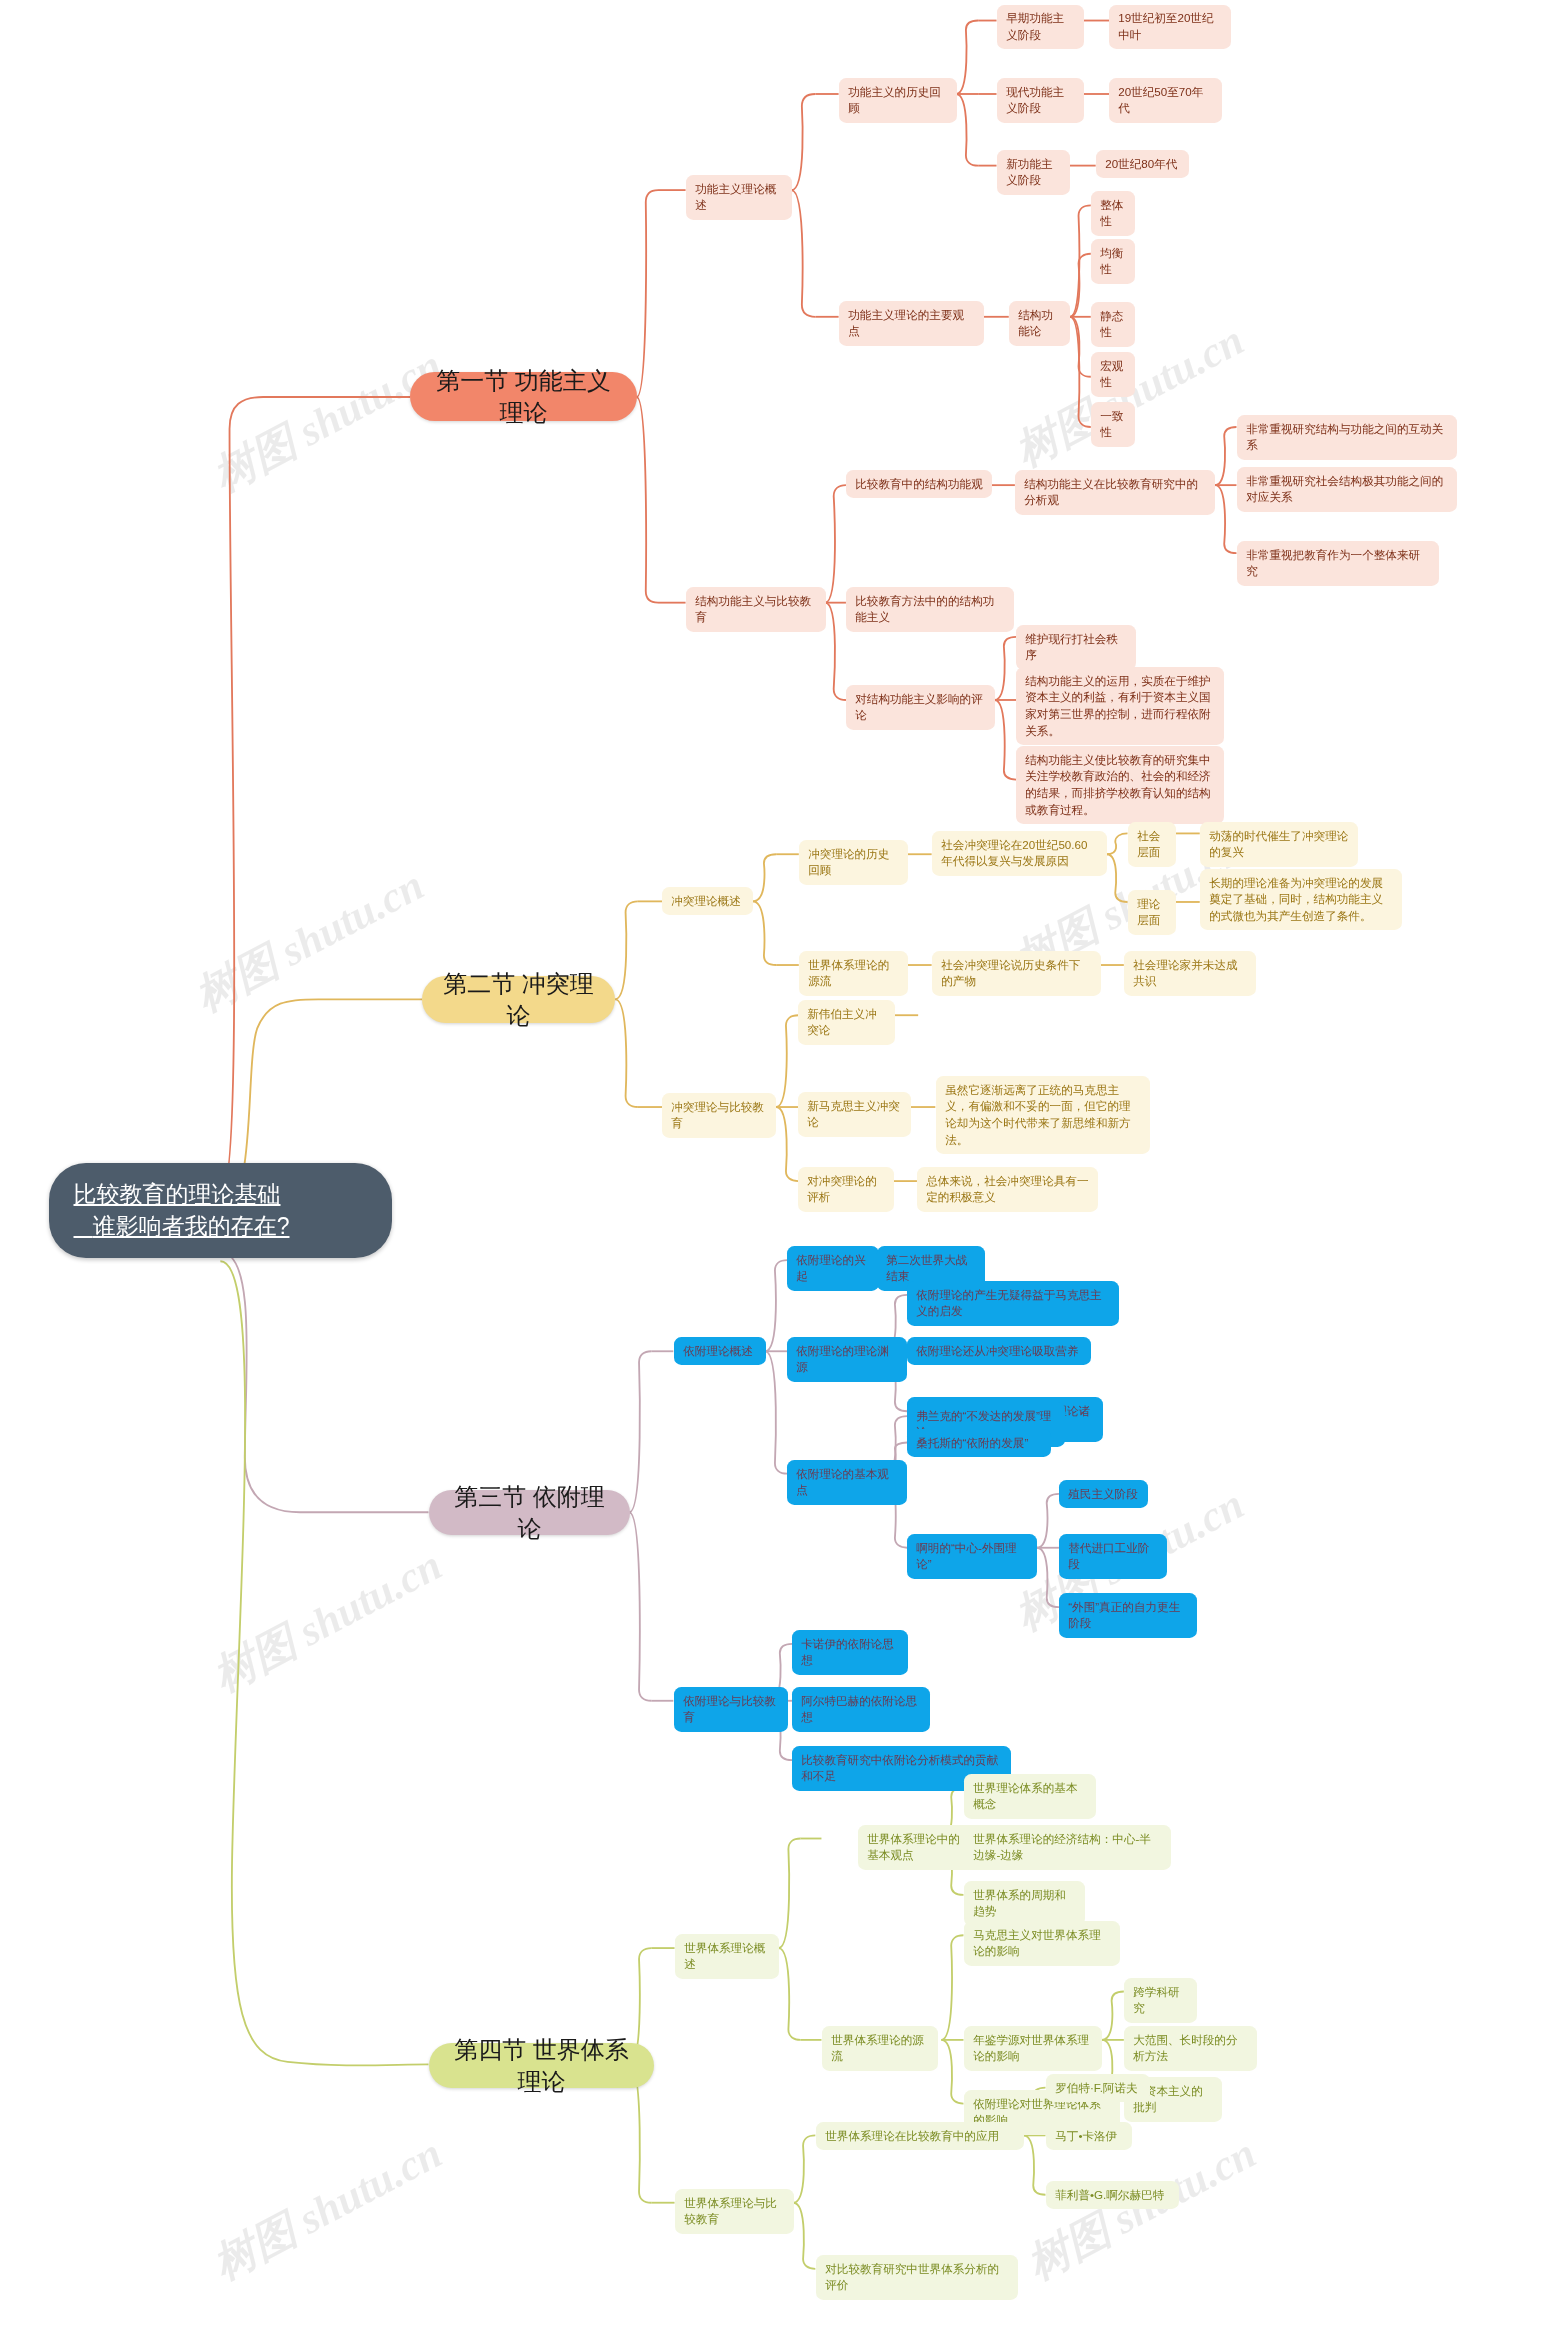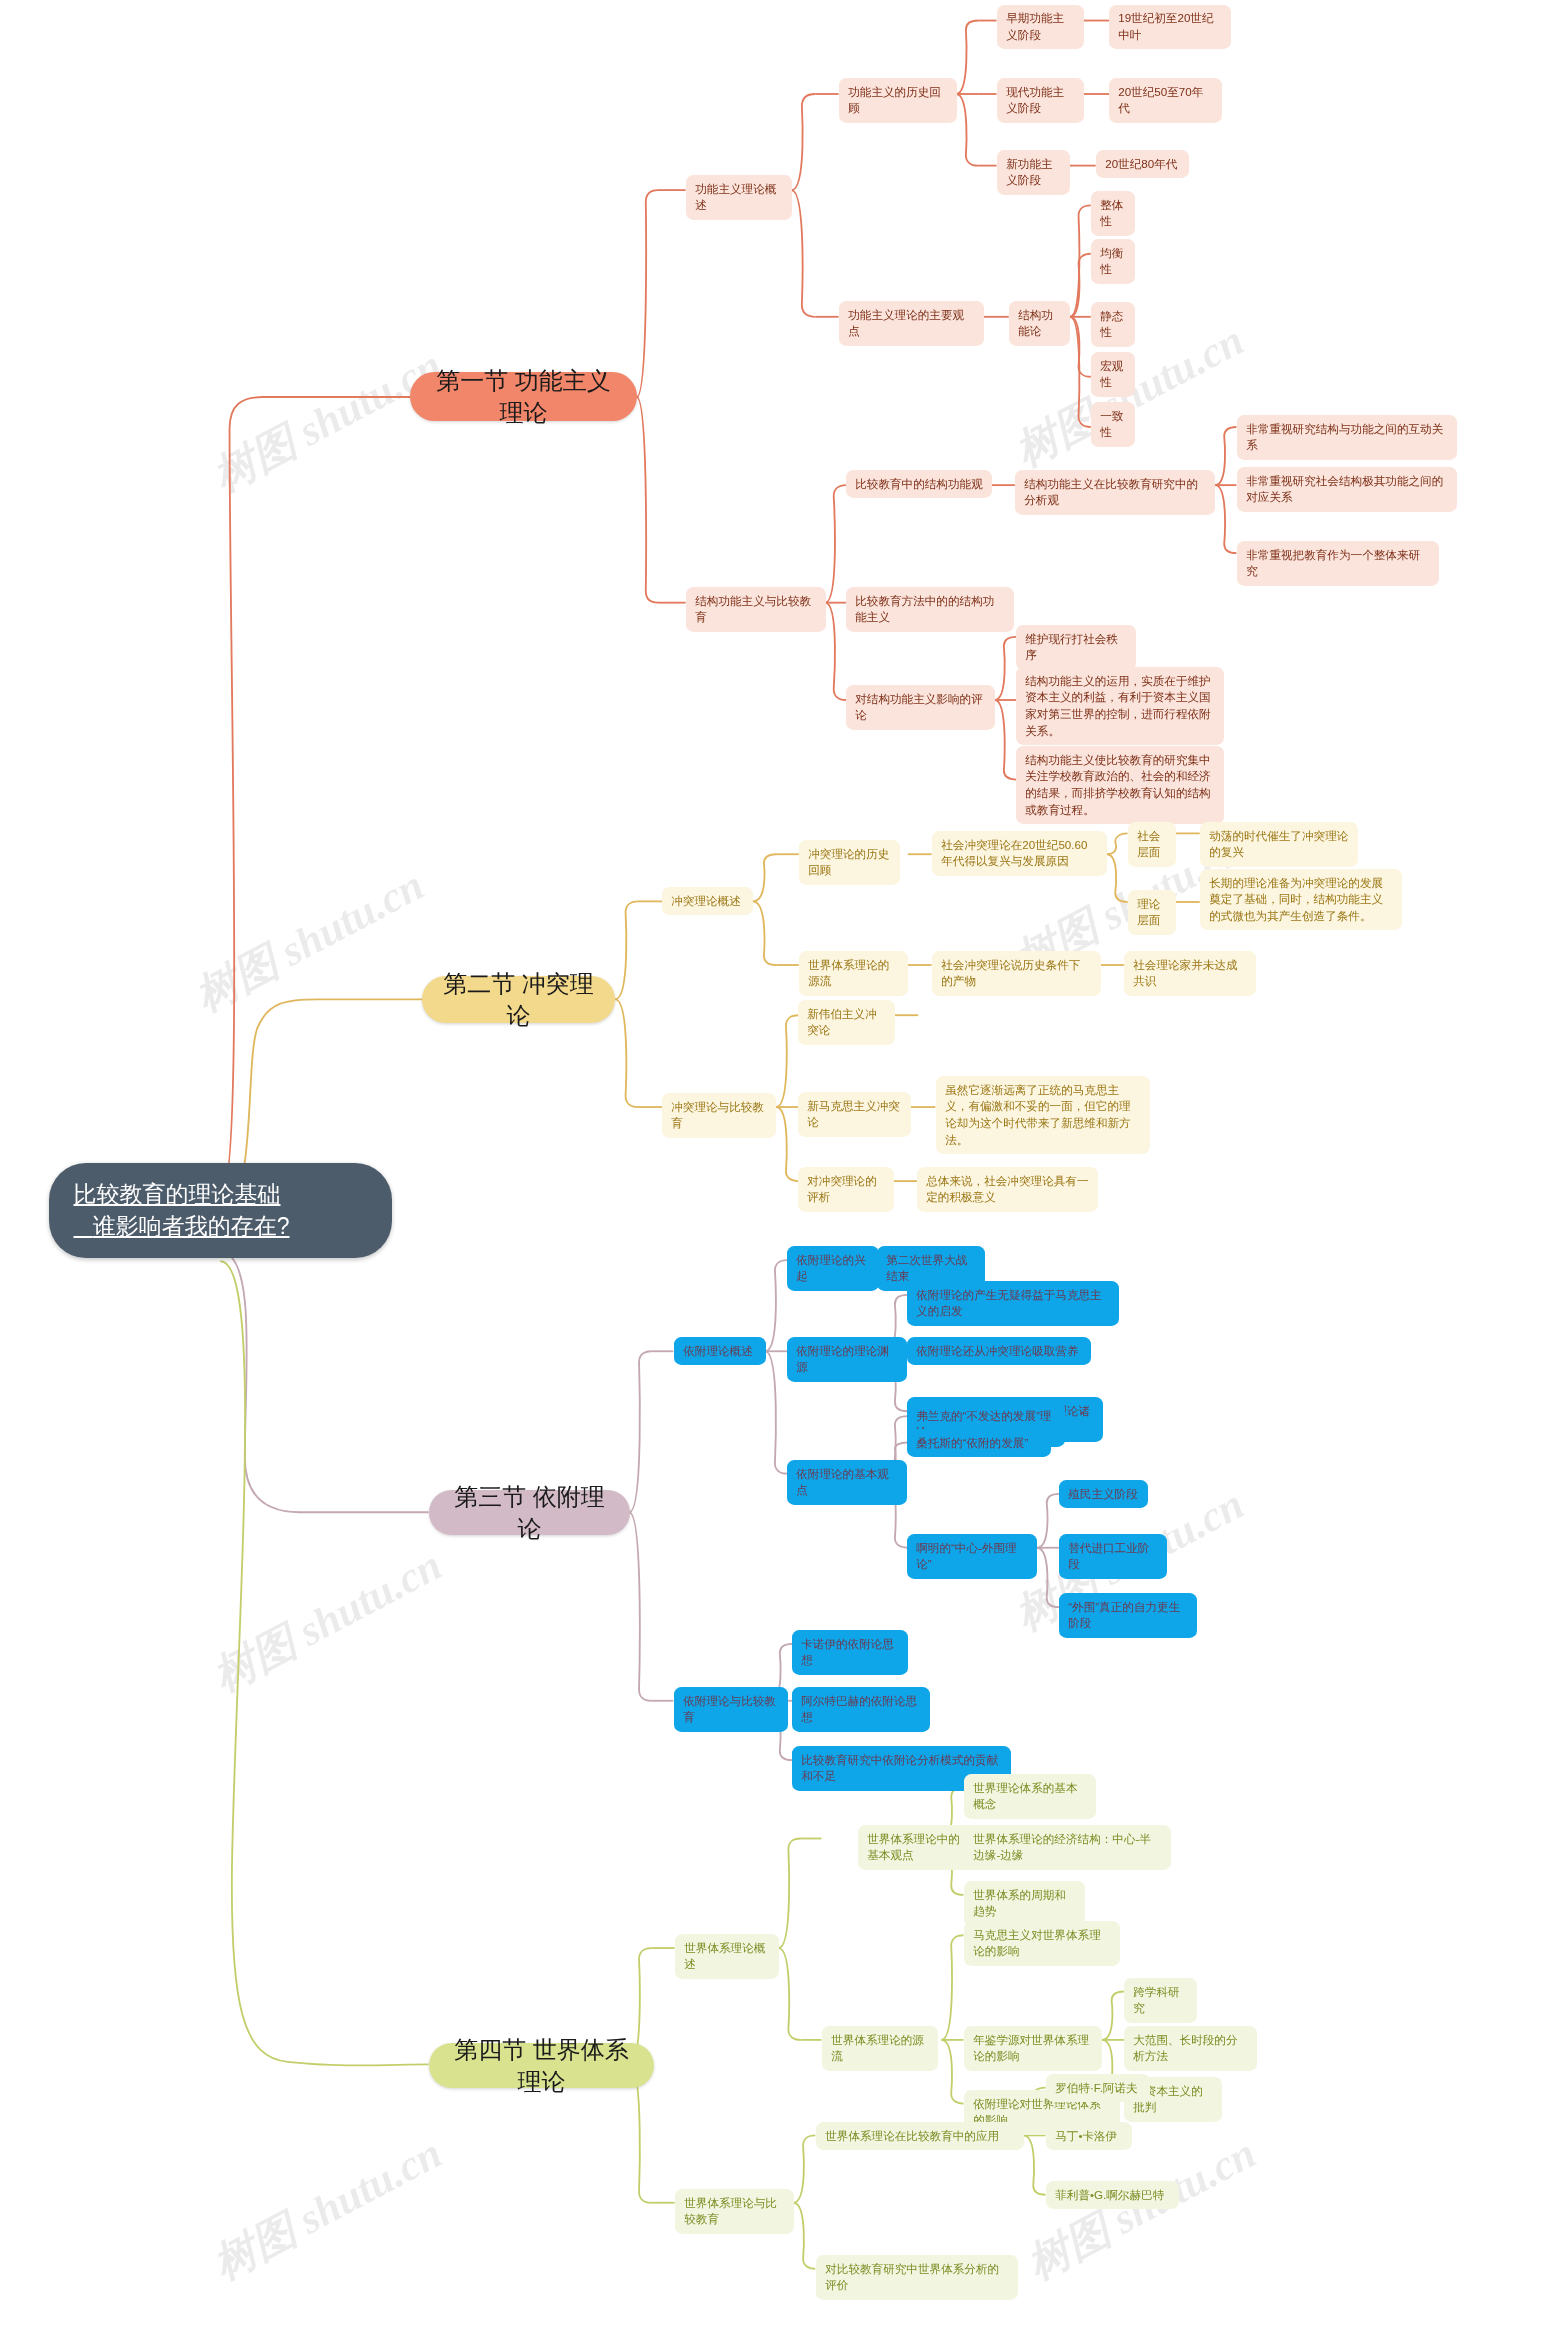--- a/index.html
+++ b/index.html
@@ -293,21 +293,21 @@
     <span>第二节 冲突理论</span>
   </div>
 
   <div class="node b c2" style="left:662px;top:887px;width:91px;">
     <span>冲突理论概述</span>
   </div>
   <div class="node b c2" style="left:662px;top:1093px;width:114px;">
     <span>冲突理论与比较教育</span>
   </div>
 
-  <div class="node b c2" style="left:799px;top:840px;width:101px;">
+  <div class="node b c2" style="left:799px;top:840px;width:109px;">
     <span>冲突理论的历史回顾</span>
   </div>
   <div class="node b c2" style="left:799px;top:951px;width:109px;">
     <span>世界体系理论的源流</span>
   </div>
 
   <div class="node b c2" style="left:932px;top:831px;width:175px;">
     <span>社会冲突理论在20世纪50.60年代得以复兴与发展原因</span>
   </div>
   <div class="node b c2" style="left:1128px;top:822px;width:48px;">

